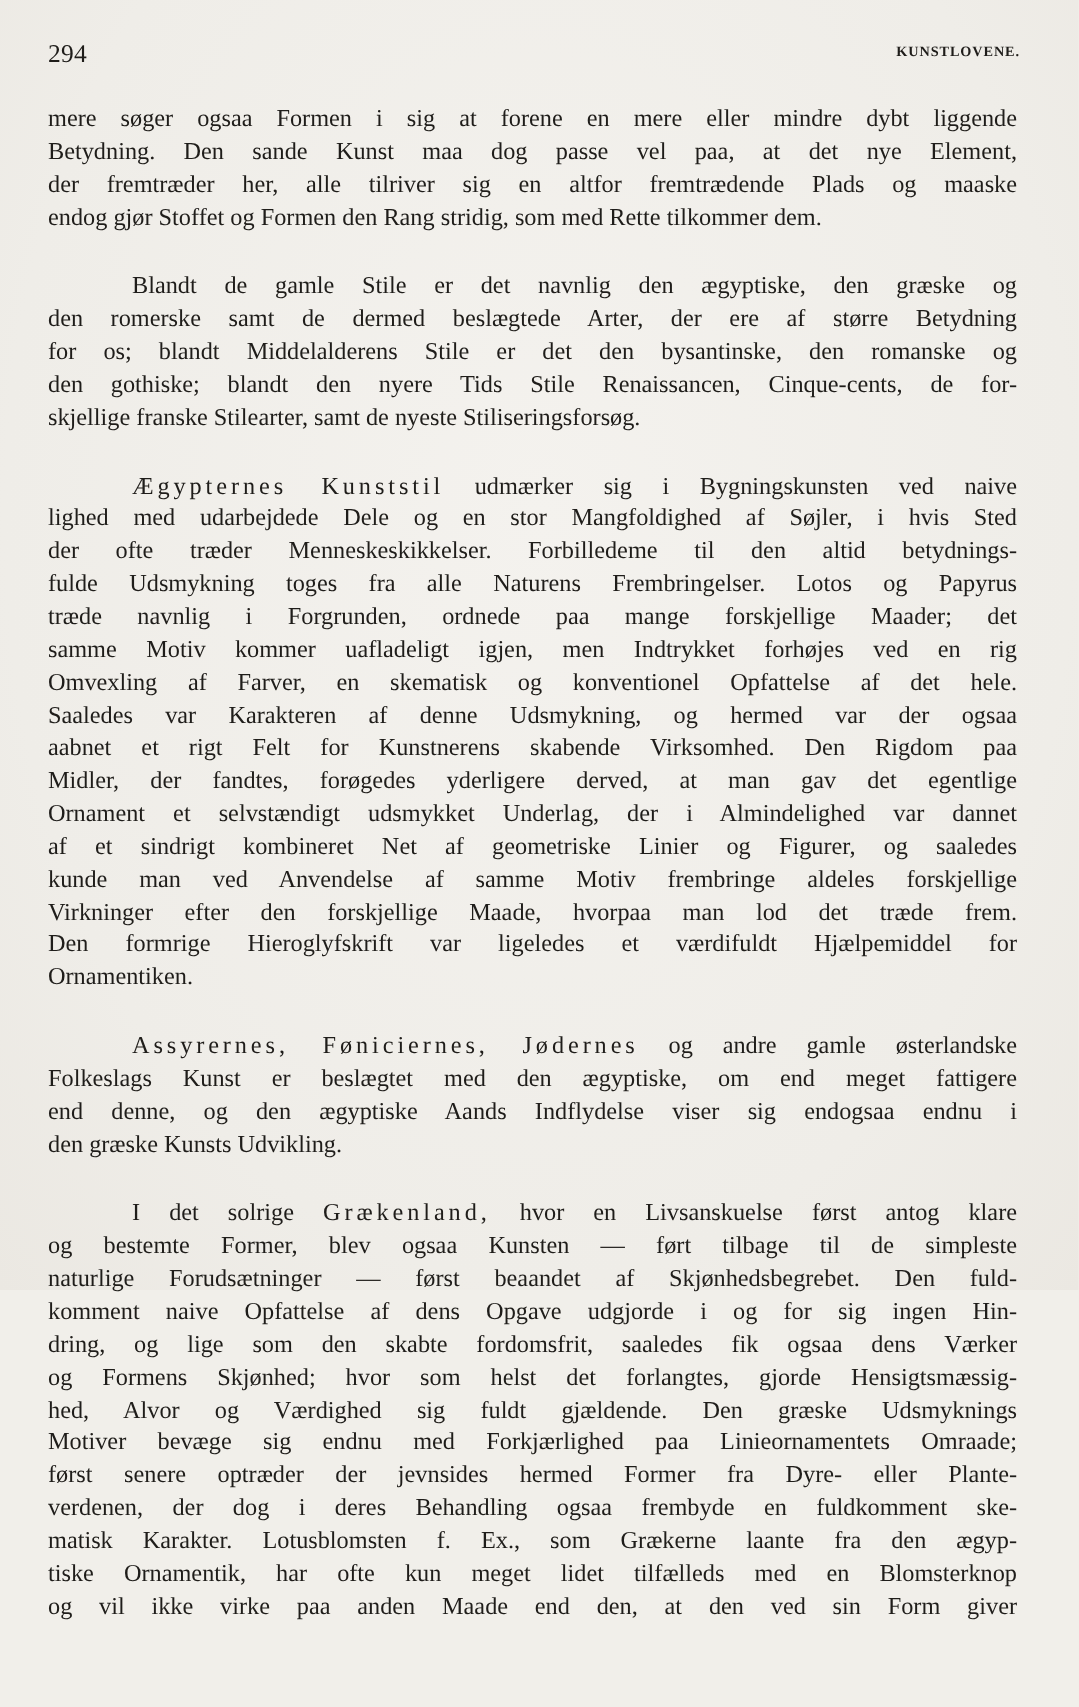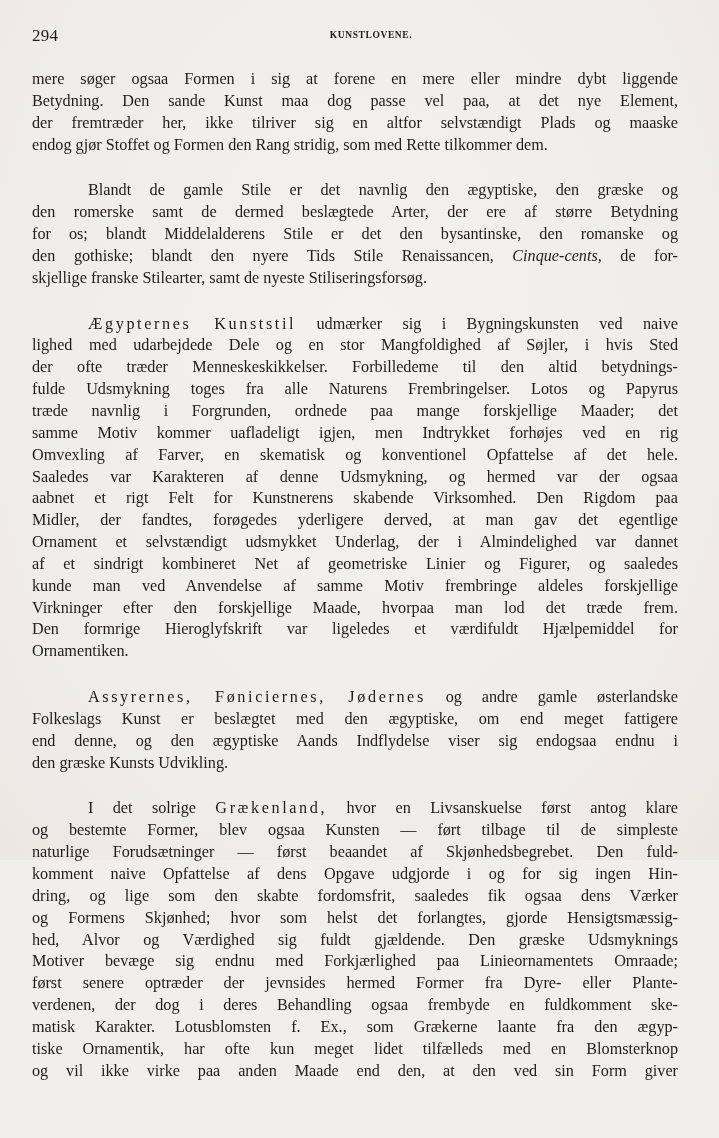--- a/index.html
+++ b/index.html
@@ -15,53 +15,53 @@
     background: radial-gradient(ellipse at 50% 40%, #f4f2ee 0%, #efede8 70%, #ebe8e2 100%);
   }
   .header {
     position: absolute; top: 26px; left: 32px; width: 648px; height: 22px;
   }
   .page-number {
     position: absolute; left: 0; top: 0;
     font-size: 17px; letter-spacing: 0.2px;
   }
   .running-head {
-    position: absolute; left: 0; right: 0; top: 4px; text-align: center;
+    position: absolute; left: 0; right: 0; top: 4px; text-align: right;
     font-size: 9.5px; font-weight: bold; letter-spacing: 0.6px;
     padding-left: 30px;
   }
   .body-text {
     position: absolute; left: 32px; top: 69px; width: 646px;
   }
   .line {
     display: block; height: 21.85px; line-height: 21.85px;
     font-size: 16.2px; white-space: nowrap;
     text-align: justify; text-align-last: justify;
   }
   .line.last { text-align-last: left; }
   .line.indent { padding-left: 56px; margin-top: 24px; }
   .spaced { letter-spacing: 2.6px; }
-  .ital { font-style: italic; }
+  .ital { }
 </style>
 </head>
 <body>
 
 <div class="page">
 
   <div class="header">
     <span class="page-number">294</span>
     <span class="running-head">KUNSTLOVENE.</span>
   </div>
 
   <div class="body-text">
 
     <div>
       <span class="line">mere søger ogsaa Formen i sig at forene en mere eller mindre dybt liggende</span>
       <span class="line">Betydning.  Den sande Kunst maa dog passe vel paa, at det nye Element,</span>
-      <span class="line">der fremtræder her, ikke tilriver sig en altfor selvstændigt Plads og maaske</span>
+      <span class="line">der fremtræder her, alle tilriver sig en altfor fremtrædende Plads og maaske</span>
       <span class="line last">endog gjør Stoffet og Formen den Rang stridig, som med Rette tilkommer dem.</span>
     </div>
 
     <div>
       <span class="line indent">Blandt de gamle Stile er det navnlig den ægyptiske, den græske og</span>
       <span class="line">den romerske samt de dermed beslægtede Arter, der ere af større Betydning</span>
       <span class="line">for os; blandt Middelalderens Stile er det den bysantinske, den romanske og</span>
       <span class="line"><span>den gothiske; blandt den nyere Tids Stile Renaissancen,</span> <span class="ital">Cinque-cents,</span> <span>de for-</span></span>
       <span class="line last">skjellige franske Stilearter, samt de nyeste Stiliseringsforsøg.</span>
     </div>

